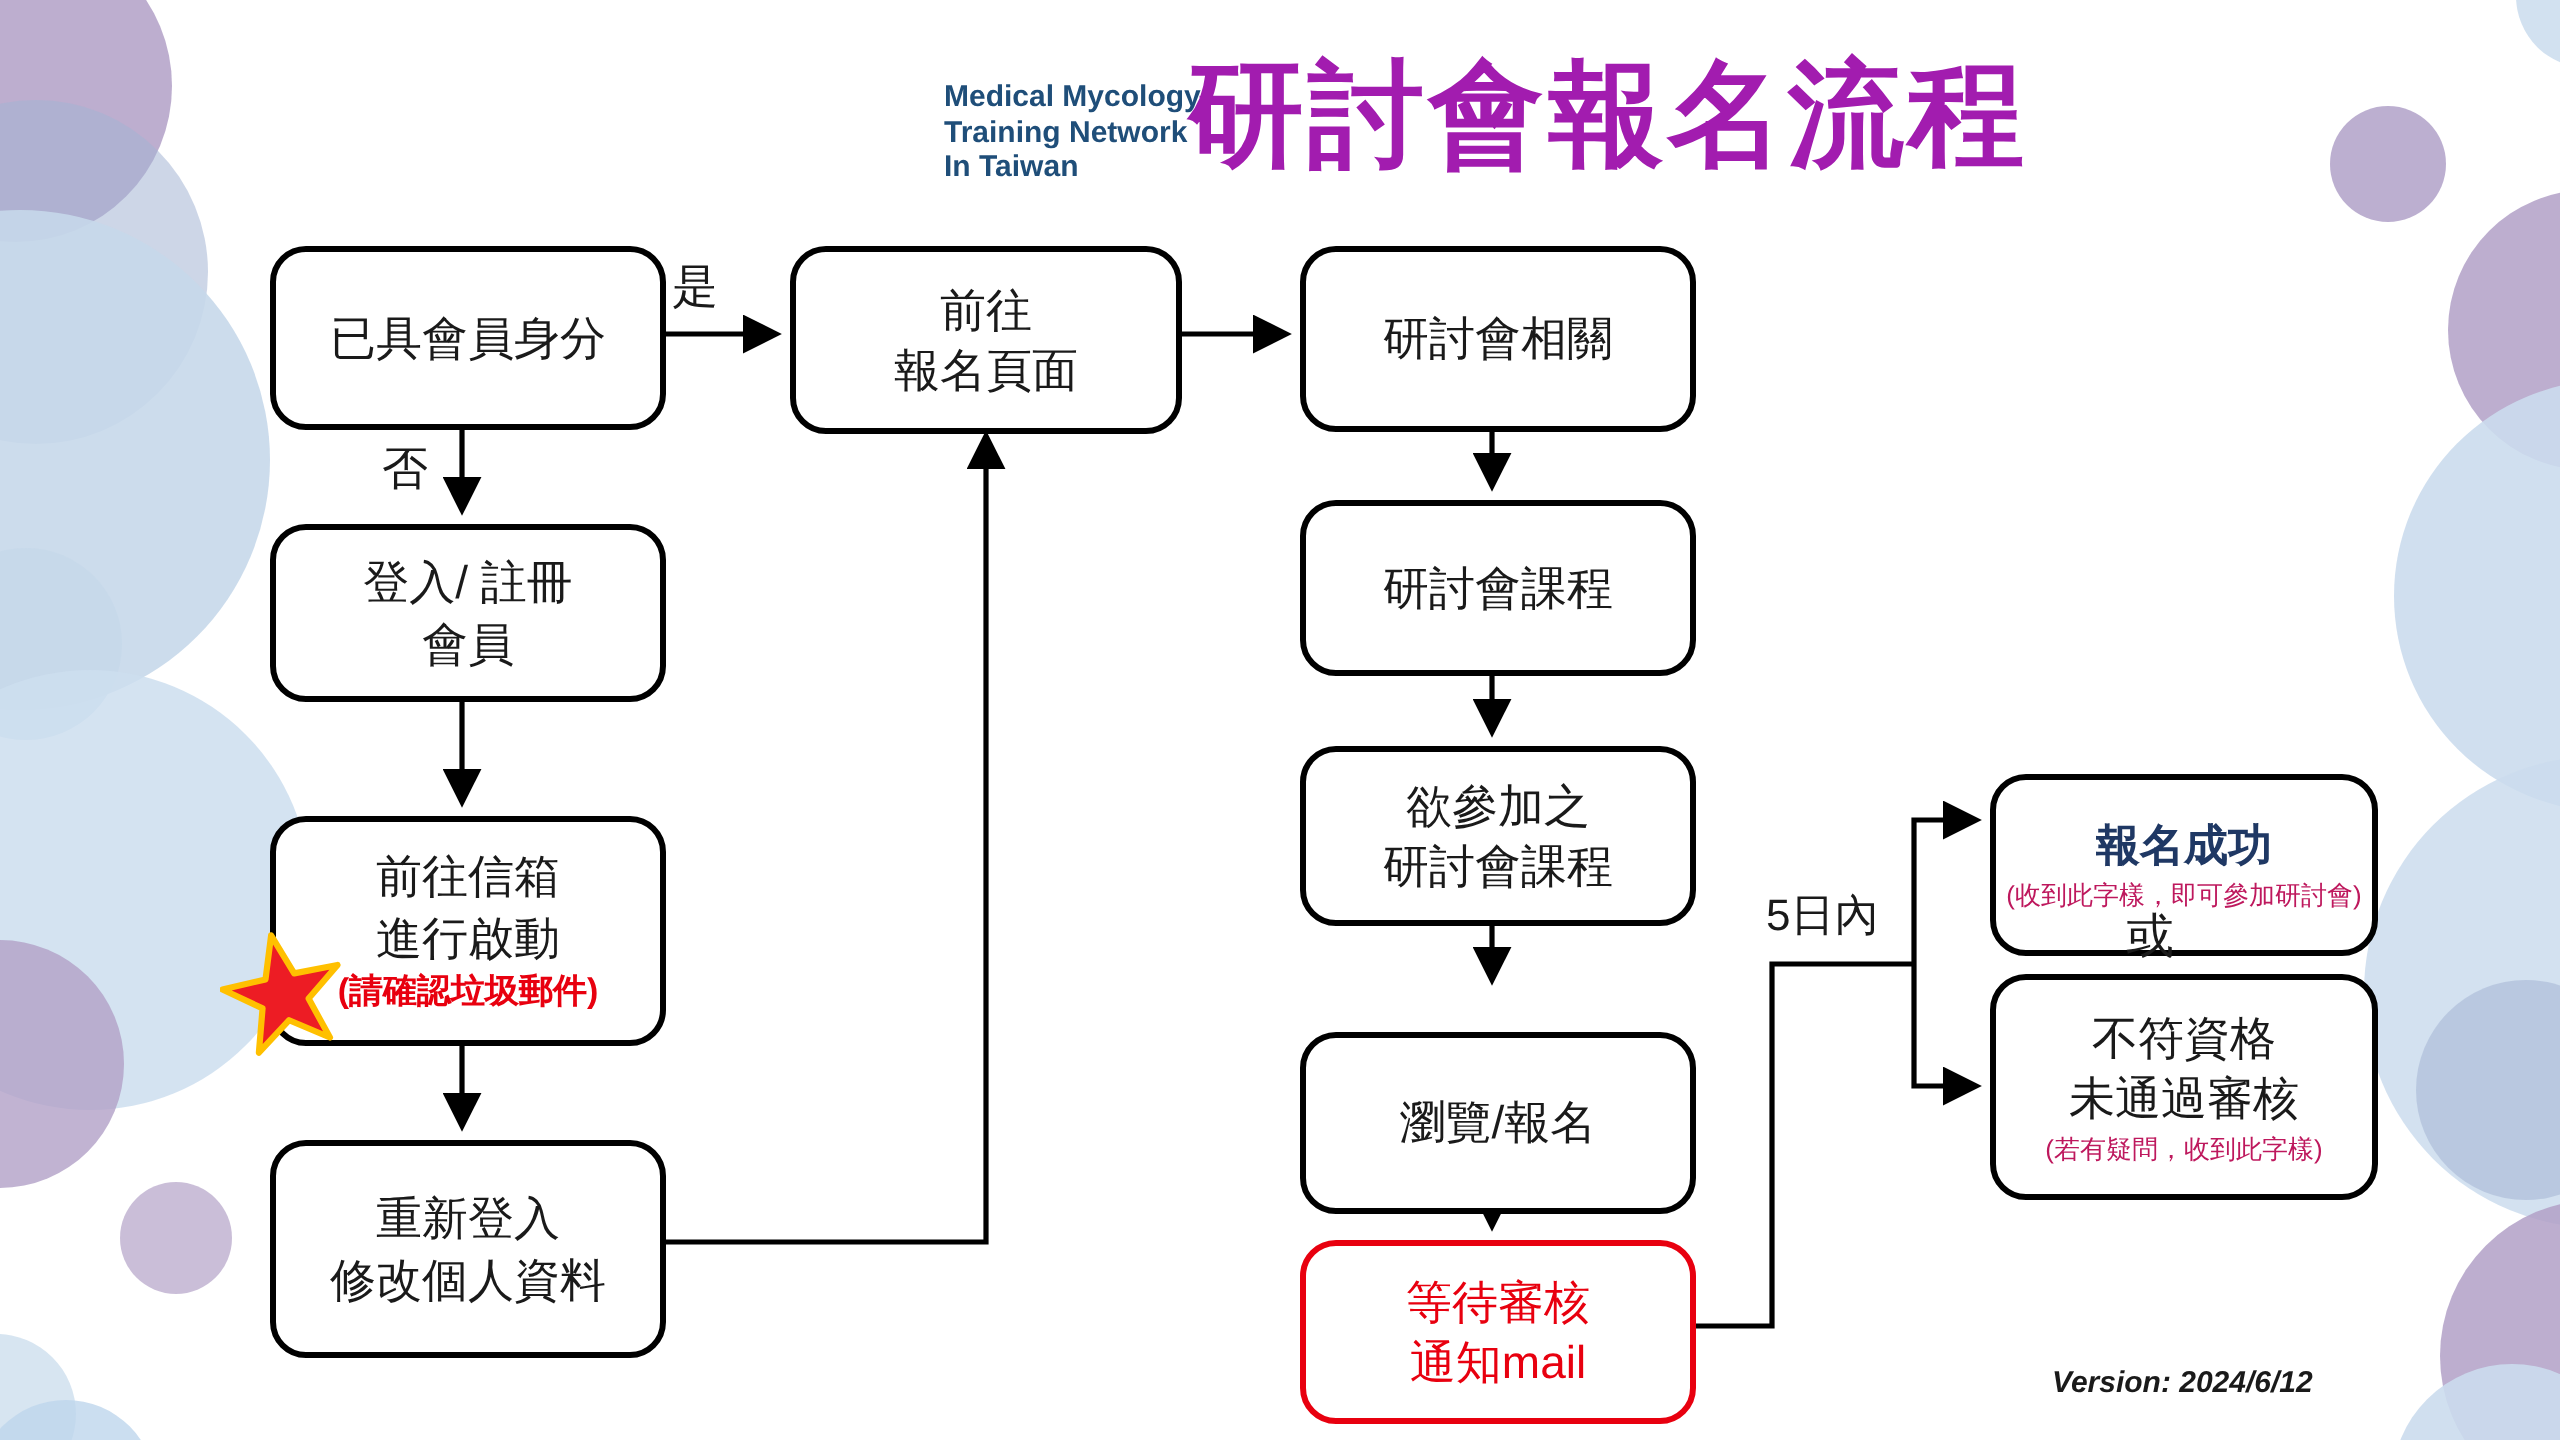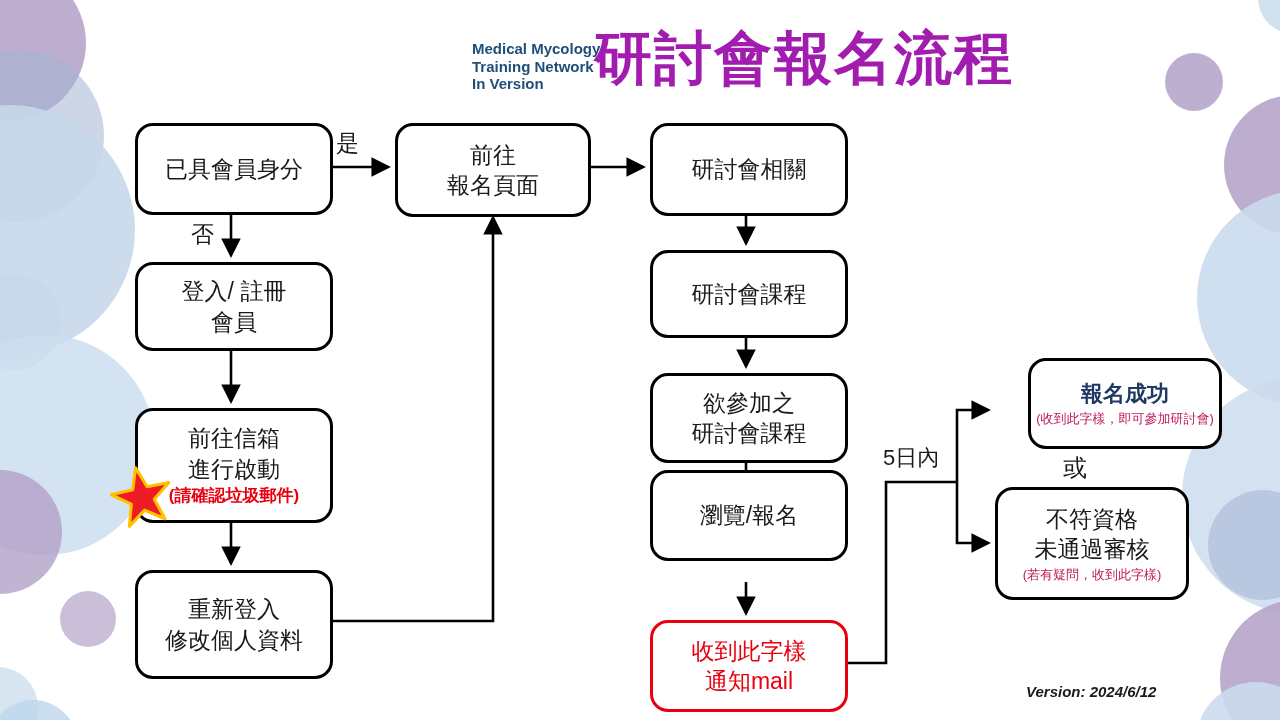--- a/index.html
+++ b/index.html
@@ -66,21 +66,21 @@
   <div class="circ" style="left:1224px;top:95px;width:140px;height:140px;background:rgba(177,160,199,0.85);"></div>
   <div class="circ" style="left:1197px;top:190px;width:216px;height:216px;background:rgba(203,220,237,0.9);"></div>
   <div class="circ" style="left:1182px;top:378px;width:236px;height:236px;background:rgba(203,220,237,0.85);"></div>
   <div class="circ" style="left:1208px;top:490px;width:110px;height:110px;background:rgba(164,180,212,0.55);"></div>
   <div class="circ" style="left:1220px;top:600px;width:156px;height:156px;background:rgba(177,160,199,0.85);"></div>
   <div class="circ" style="left:1196px;top:682px;width:120px;height:120px;background:rgba(203,220,237,0.9);"></div>
 
   <div class="logo-sub">
     <div>Medical Mycology</div>
     <div>Training Network</div>
-    <div>In Version</div>
+    <div>In Taiwan</div>
   </div>
   <div class="page-title">研討會報名流程</div>
 
   <svg class="wires" width="1280" height="720" viewBox="0 0 1280 720">
     <defs>
       <marker id="arr" viewBox="0 0 10 10" refX="8.5" refY="5" markerWidth="7.5" markerHeight="7.5" orient="auto">
         <path d="M0,0 L10,5 L0,10 z" fill="#000"></path>
       </marker>
     </defs>
     <g stroke="#000" stroke-width="2.6" fill="none">
@@ -129,29 +129,29 @@
   <div class="box" style="left:650px;top:123px;width:192px;height:87px;align-items:center;">
     <div>研討會相關</div>
   </div>
   <div class="box" style="left:650px;top:250px;width:192px;height:82px;">
     <div>研討會課程</div>
   </div>
   <div class="box" style="left:650px;top:373px;width:192px;height:84px;">
     <div>欲參加之</div>
     <div>研討會課程</div>
   </div>
-  <div class="box" style="left:650px;top:470px;width:192px;height:85px;">
+  <div class="box" style="left:650px;top:516px;width:192px;height:85px;">
     <div>瀏覽/報名</div>
   </div>
   <div class="box red" style="left:650px;top:620px;width:192px;height:86px;">
-    <div>收到此字樣</div>
+    <div>等待審核</div>
     <div>通知mail</div>
   </div>
 
-  <div class="box" style="left:995px;top:358px;width:188px;height:85px;margin-left:33px;">
+  <div class="box" style="left:995px;top:387px;width:188px;height:85px;">
     <div class="blue-strong">報名成功</div>
     <div class="note">(收到此字樣，即可參加研討會)</div>
   </div>
   <div class="box" style="left:995px;top:487px;width:188px;height:107px;">
     <div>不符資格</div>
     <div>未通過審核</div>
     <div class="note">(若有疑問，收到此字樣)</div>
   </div>
 
   <div class="edge-label" style="left:336px;top:128px;">是</div>

